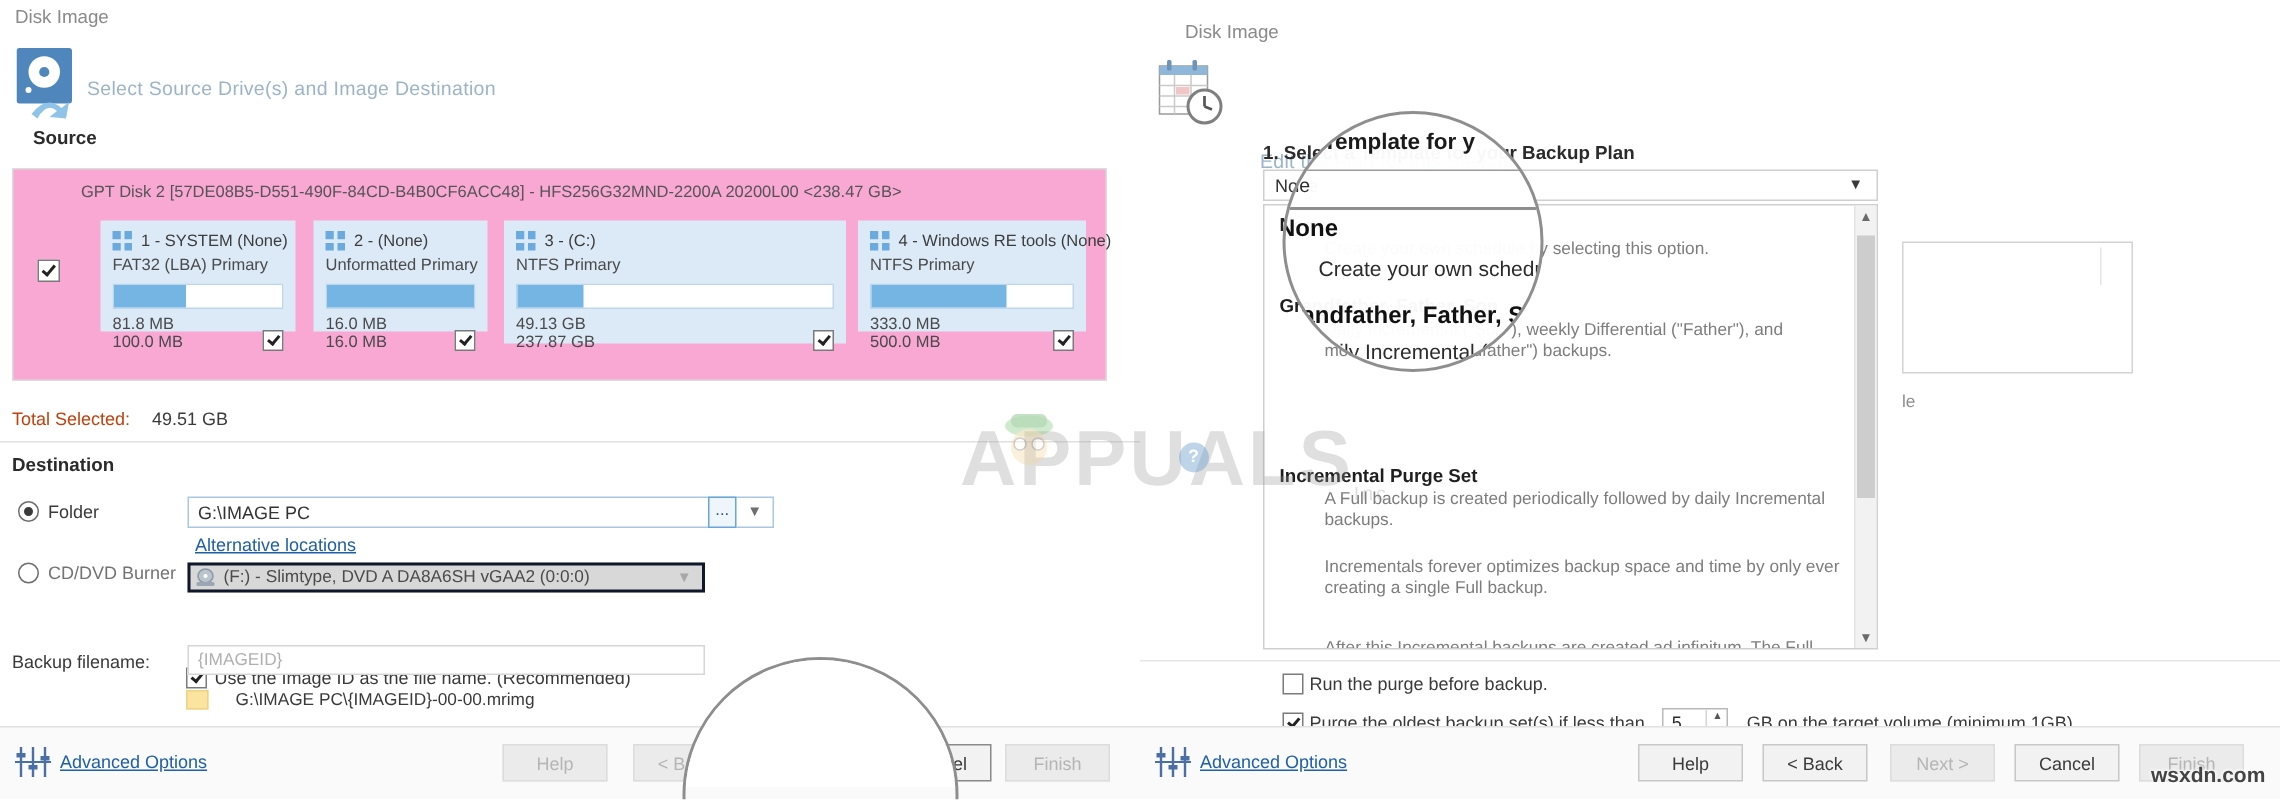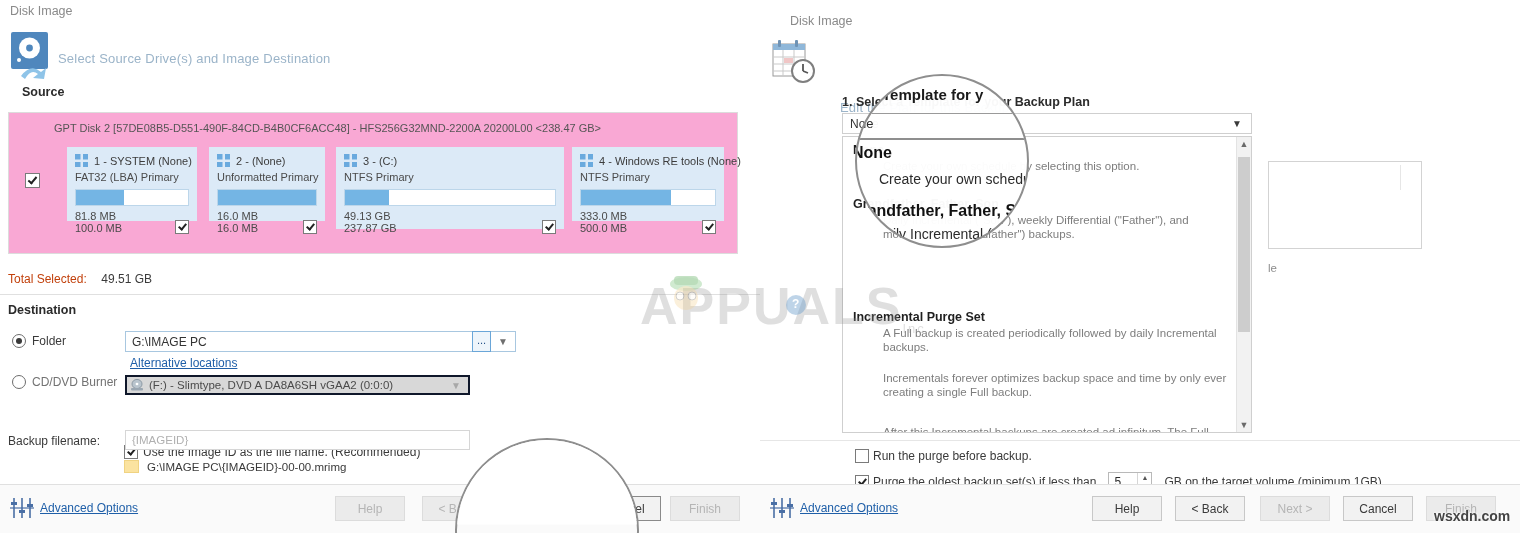--- a/index.html
+++ b/index.html
@@ -123,21 +123,21 @@
     border:solid #222;border-width:0 2px 2px 0;transform:rotate(40deg);
   }
   #useid-row .lbl{font-size:12px;}
   #bf-label{position:absolute;left:8px;top:434px;font-size:12px;}
   #bf-input{
     position:absolute;left:125px;top:430px;width:345px;height:20px;
     border:1px solid #d6d6d6;background:#fff;box-sizing:border-box;
     display:flex;align-items:center;
   }
   #bf-input .ph{font-size:11.5px;color:#b0b0b0;margin-left:6px;}
-  #final-path-row{position:absolute;left:124px;top:460px;display:flex;align-items:center;gap:8px;}
+  #final-path-row{position:absolute;left:124px;top:460px;display:flex;align-items:center;gap:18px;}
   #folder-swatch{width:13px;height:11px;background:#fbe3a0;border:1px solid #f0d382;}
   #final-path-row .txt{font-size:11.5px;color:#3a3a3a;}
 
   .btnbar{position:absolute;left:0;bottom:0;width:760px;height:48px;background:#fafafa;border-top:1px solid #e0e0e0;}
   .adv-opts{position:absolute;left:40px;top:16px;font-size:12px;color:#1f5fa8;text-decoration:underline;}
   .sliders-icon{position:absolute;left:10px;top:12px;width:24px;height:22px;}
   .btn{
     position:absolute;top:11px;height:25px;width:70px;
     border:1px solid #c8c8c8;background:#f2f2f2;box-sizing:border-box;
     font-size:12px;color:#3a3a3a;display:flex;align-items:center;justify-content:center;

